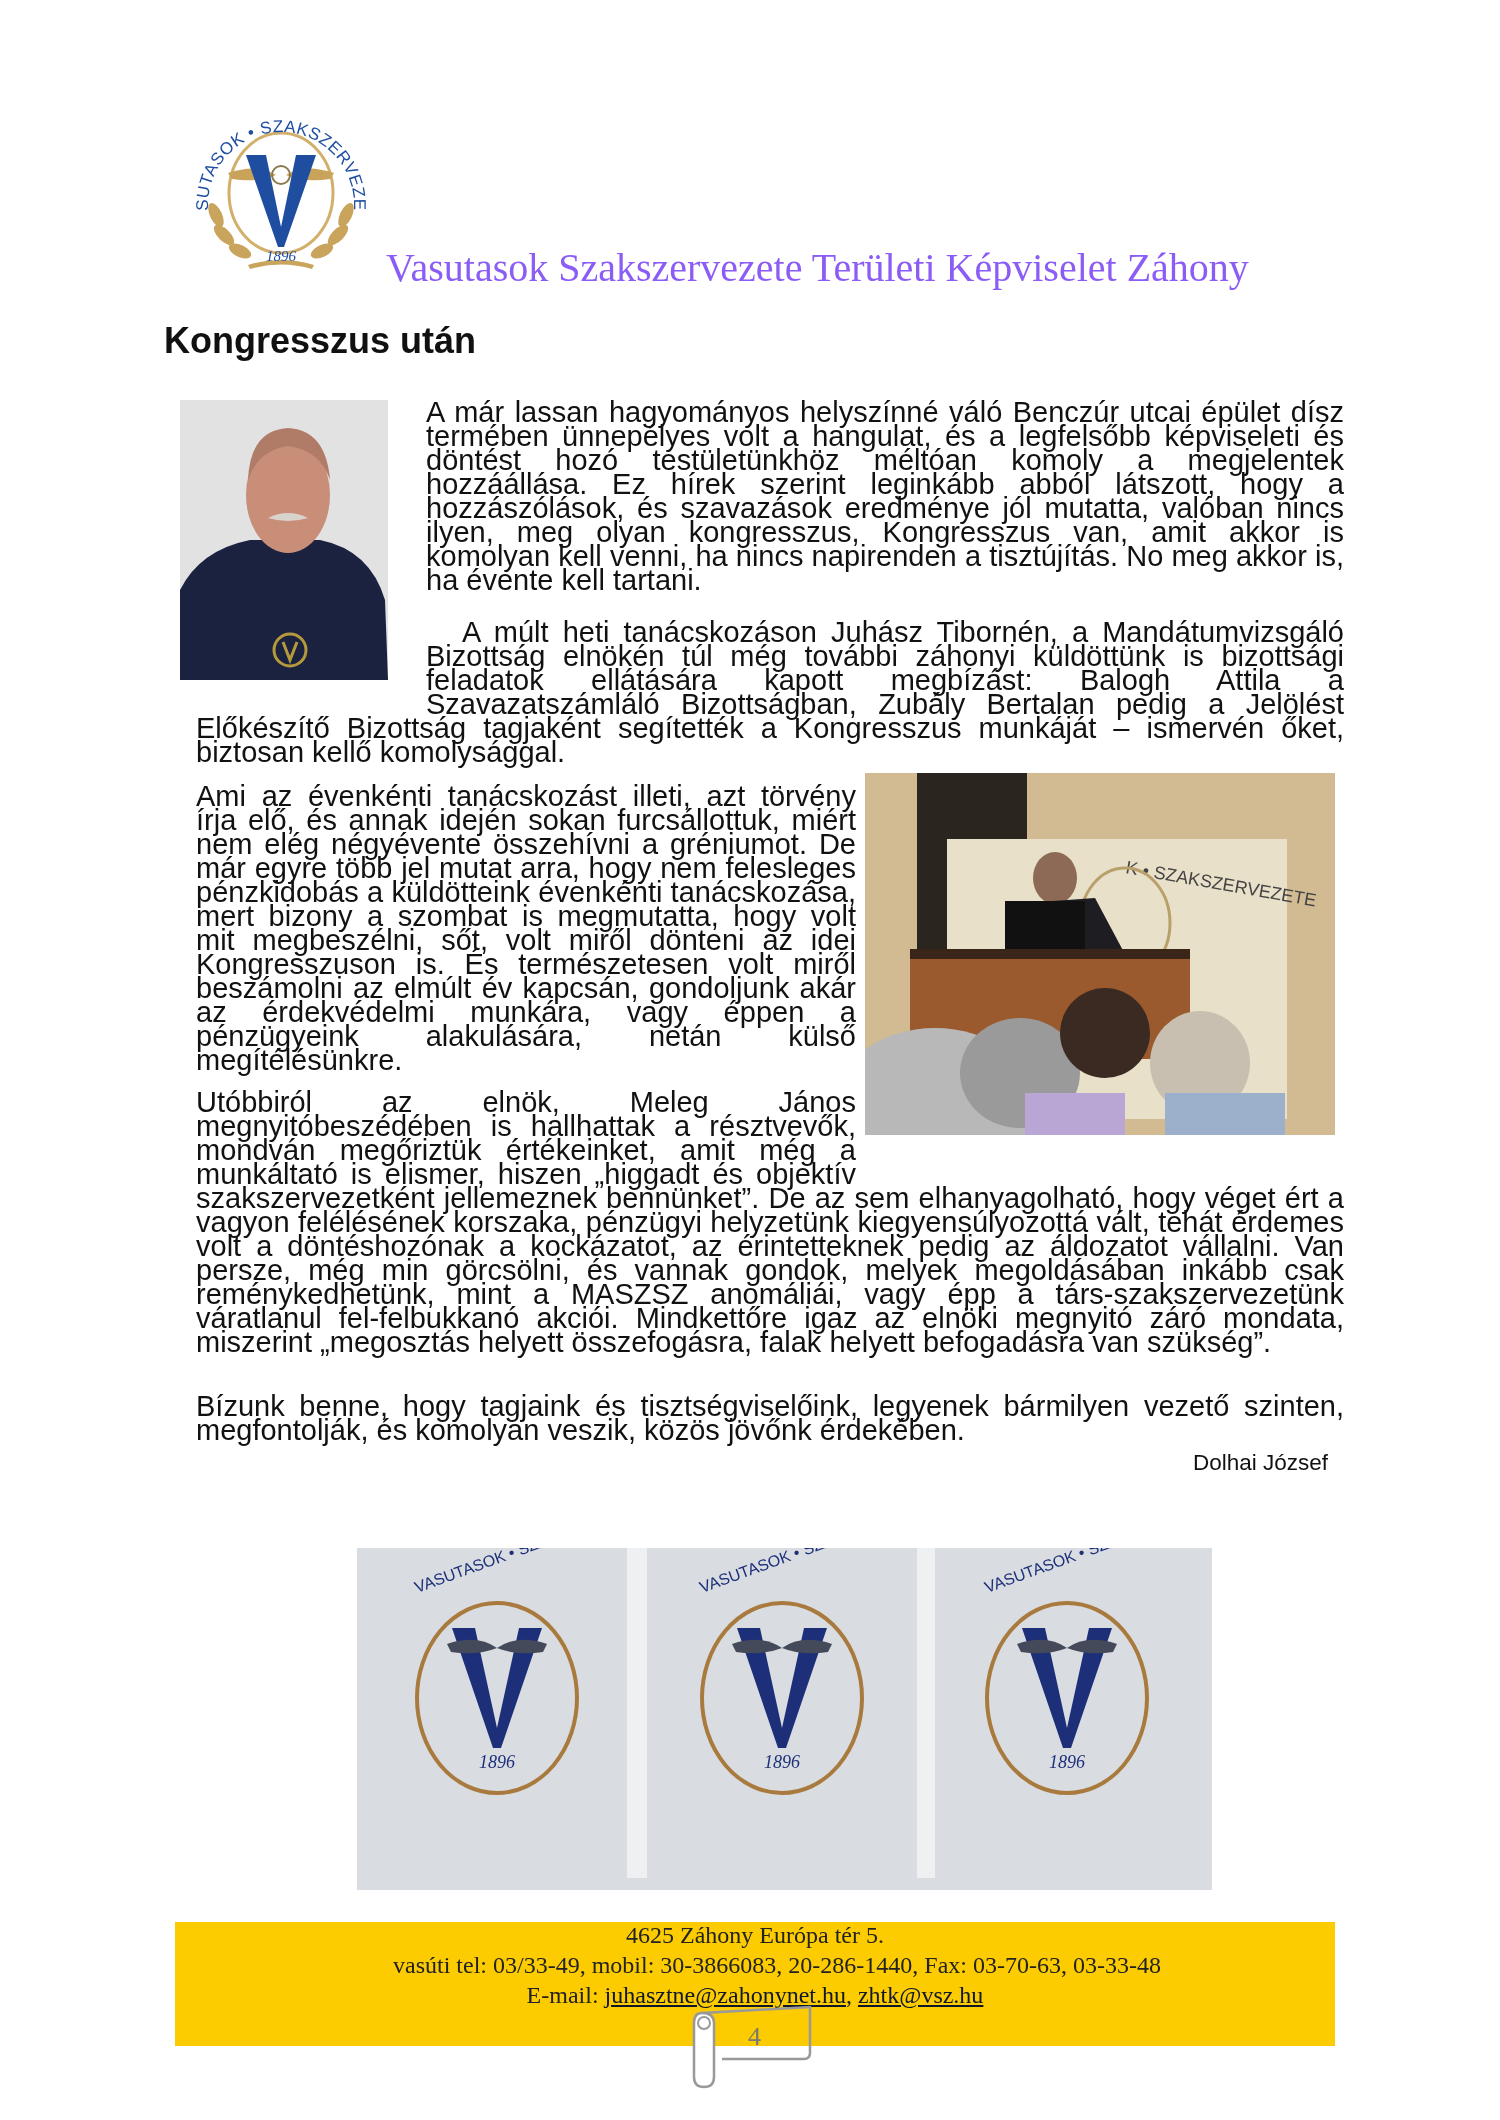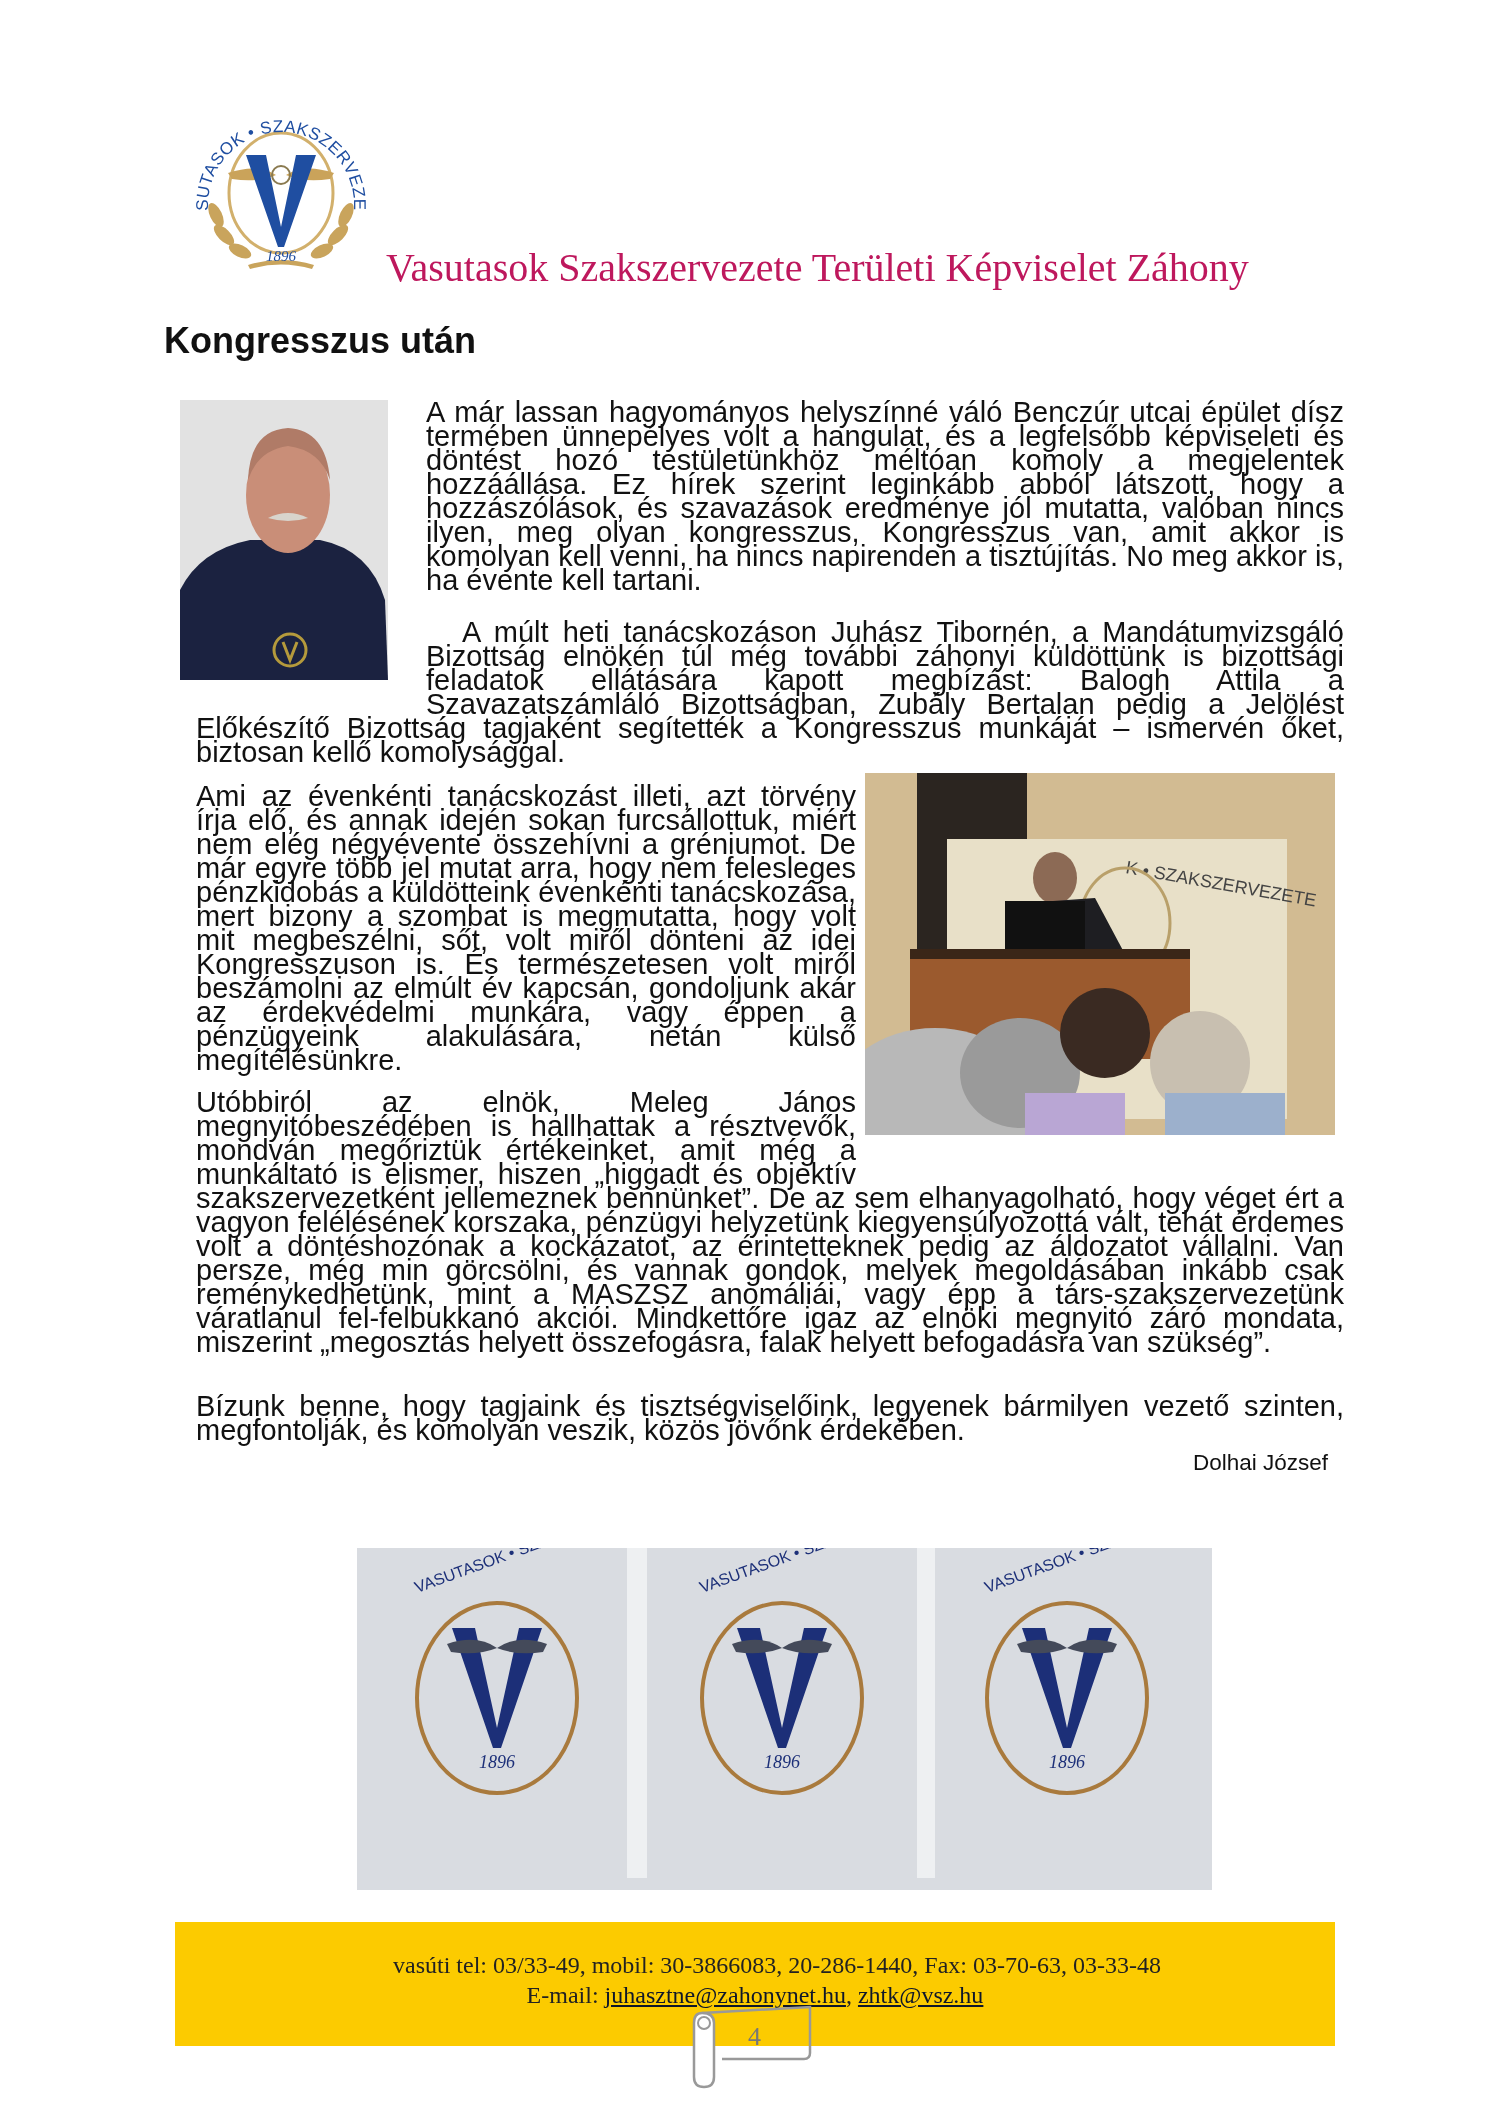--- a/index.html
+++ b/index.html
@@ -4,21 +4,21 @@
 <style>
   html, body { margin: 0; padding: 0; background: #ffffff; }
   body { width: 1500px; height: 2120px; position: relative; overflow: hidden;
          font-family: "Liberation Sans", sans-serif; color: #111; }
 
   .page { position: absolute; inset: 0; }
 
   
   .logo { position: absolute; left: 188px; top: 95px; width: 186px; height: 180px; }
   .header-title { position: absolute; left: 386px; top: 244px; font-family: "Liberation Serif", serif;
-                  font-size: 40px; letter-spacing: 0px; color: #be185d; white-space: nowrap; }
+                  font-size: 40px; letter-spacing: 0px; color: #8b5cf6; white-space: nowrap; }
 
   
   .article-title { position: absolute; left: 164px; top: 320px; font-size: 36px; font-weight: bold; margin: 0; }
 
   
   .para { position: absolute; font-size: 29px; line-height: 24px; text-align: justify; margin: 16px; }
   .p1 { left: 410px; top: 384px; width: 918px; }
   .p2 { left: 180px; top: 604px; width: 1148px; text-indent: 0; }
   .p2 .float-spacer { float: left; width: 230px; height: 87px; }
   .p2 .indent { display: inline-block; width: 36px; }
@@ -158,20 +158,21 @@
       </g>
       <g fill="#1c2f78" font-family="Liberation Sans, sans-serif" font-size="16">
         <text x="60" y="45" transform="rotate(-20 60 45)">VASUTASOK • SZAKSZERVEZETE</text>
         <text x="345" y="45" transform="rotate(-20 345 45)">VASUTASOK • SZAKSZERVEZETE</text>
         <text x="630" y="45" transform="rotate(-20 630 45)">VASUTASOK • SZAKSZERVEZETE</text>
       </g>
     </svg>
   </div>
 
   <div class="footer">
+    <div class="footer-line fl1">4625 Záhony Európa tér 5.</div>
     <div class="footer-line fl2">vasúti tel: 03/33-49, mobil: 30-3866083, 20-286-1440, Fax: 03-70-63, 03-33-48</div>
     <div class="footer-line fl3">
       <span>E-mail: </span><a>juhasztne@zahonynet.hu</a><span>, </span><a>zhtk@vsz.hu</a>
     </div>
   </div>
 
   <svg class="page-scroll" viewBox="0 0 130 90">
     <path d="M12 10 L120 4 L120 50 Q120 56 114 56 L32 56" fill="none" stroke="#999" stroke-width="2.5"></path>
     <path d="M12 10 Q4 10 4 20 L4 74 Q4 84 14 84 Q24 84 24 74 L24 20 Q24 10 12 10 Z" fill="#fff" stroke="#999" stroke-width="2.5"></path>
     <circle cx="14" cy="20" r="6" fill="none" stroke="#999" stroke-width="2"></circle>

